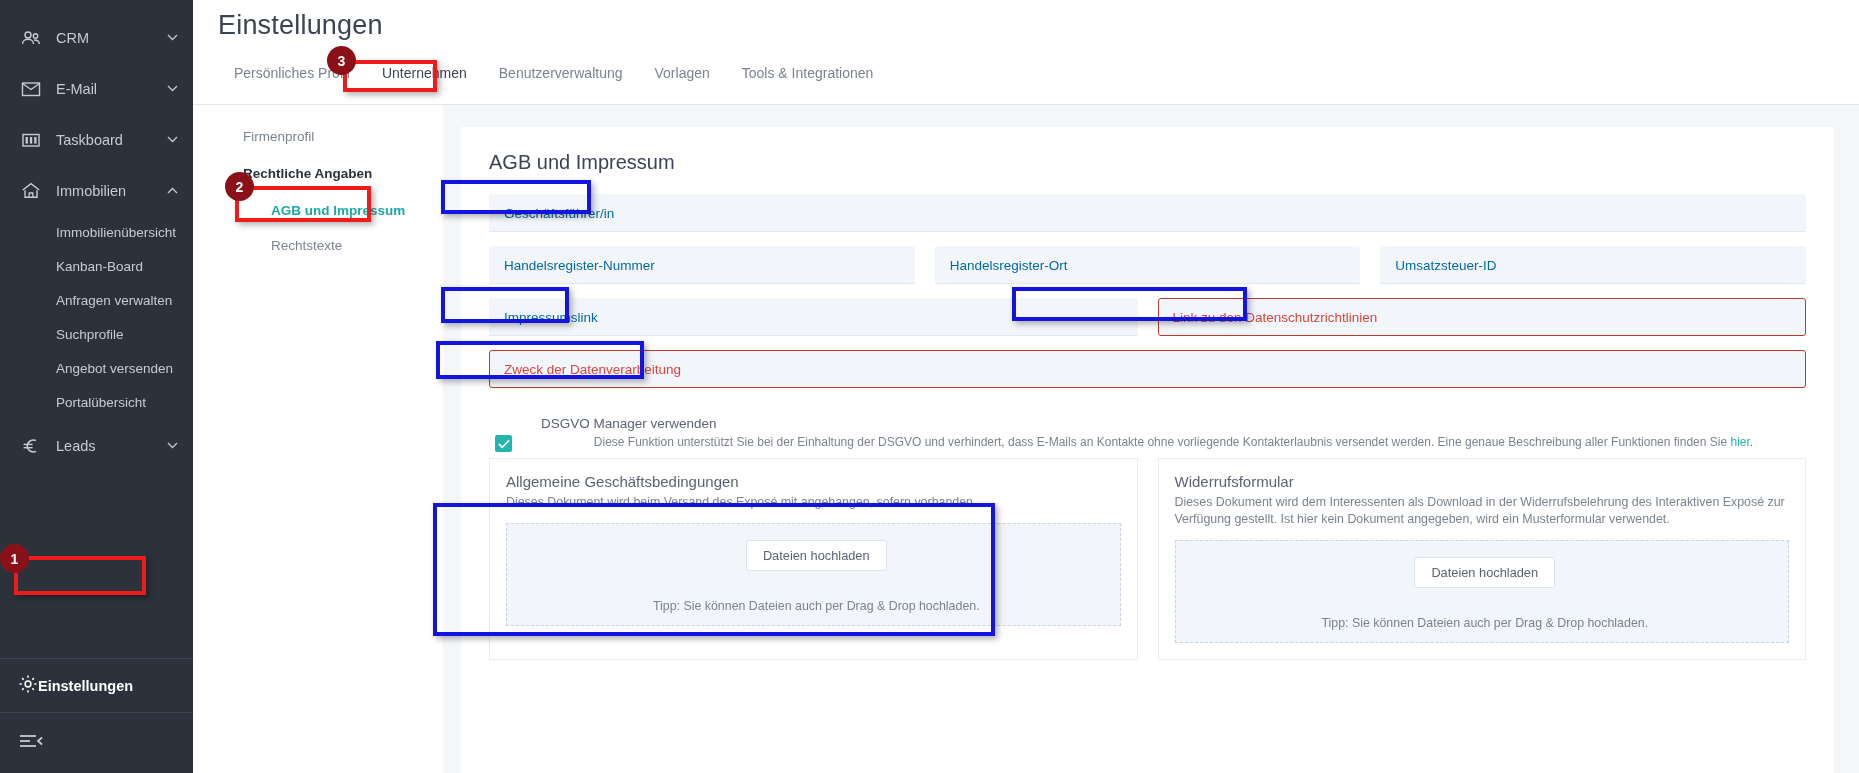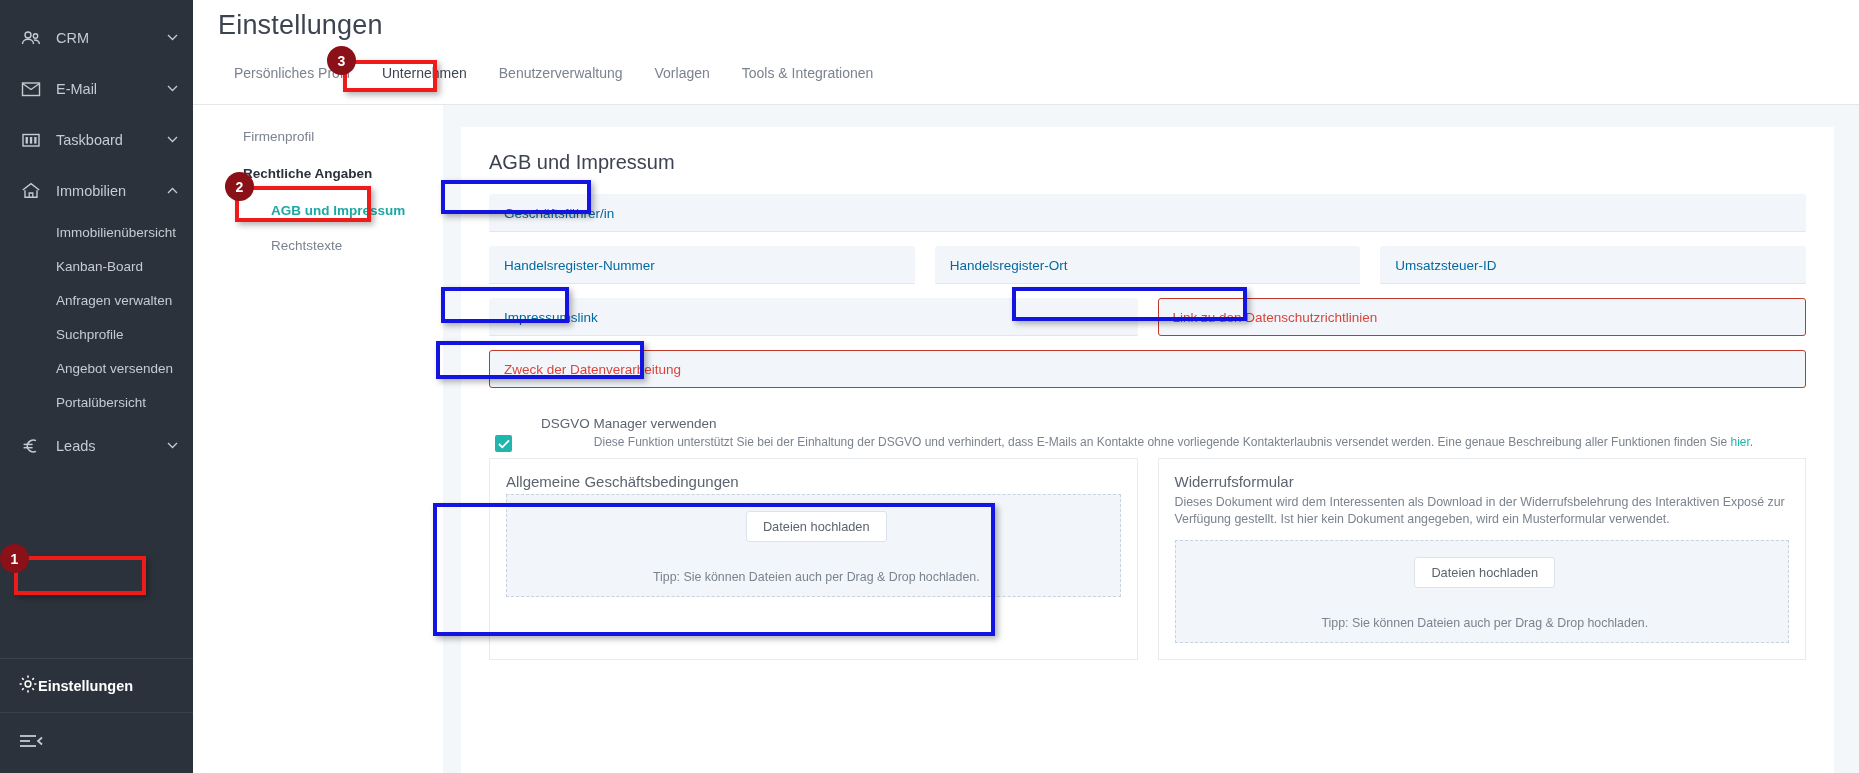--- a/index.html
+++ b/index.html
@@ -428,20 +428,21 @@
               <div class="dsgvo-title">DSGVO Manager verwenden</div>
               <div class="dsgvo-desc"><span>Diese Funktion unterstützt Sie bei der Einhaltung der DSGVO und verhindert, dass E-Mails an Kontakte ohne vorliegende Kontakterlaubnis versendet werden. Eine genaue Beschreibung aller Funktionen finden Sie </span><a href="#">hier</a><span>.</span></div>
             </div>
           </div>
 
 
           <div class="docs">
 
             <div class="doccard">
               <h4>Allgemeine Geschäftsbedingungen</h4>
+              <p>Dieses Dokument wird beim Versand des Exposé mit angehangen, sofern vorhanden.</p>
               <div class="dropzone">
                 <span class="upload-btn">Dateien hochladen</span>
                 <div class="drop-tip">Tipp: Sie können Dateien auch per Drag &amp; Drop hochladen.</div>
               </div>
             </div>
 
             <div class="doccard">
               <h4>Widerrufsformular</h4>
               <p>Dieses Dokument wird dem Interessenten als Download in der Widerrufsbelehrung des Interaktiven Exposé zur Verfügung gestellt. Ist hier kein Dokument angegeben, wird ein Musterformular verwendet.</p>
               <div class="dropzone">

